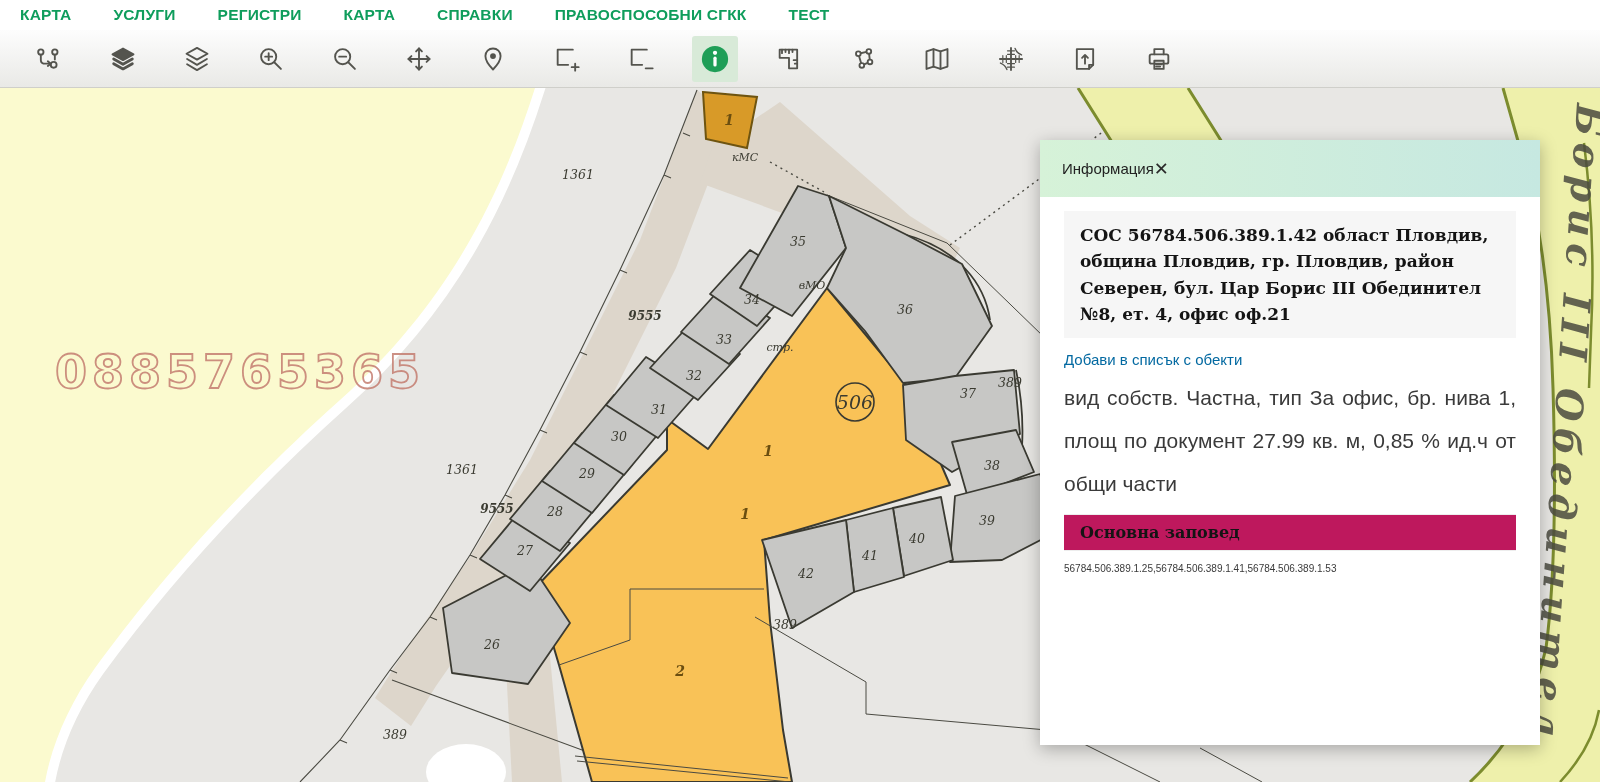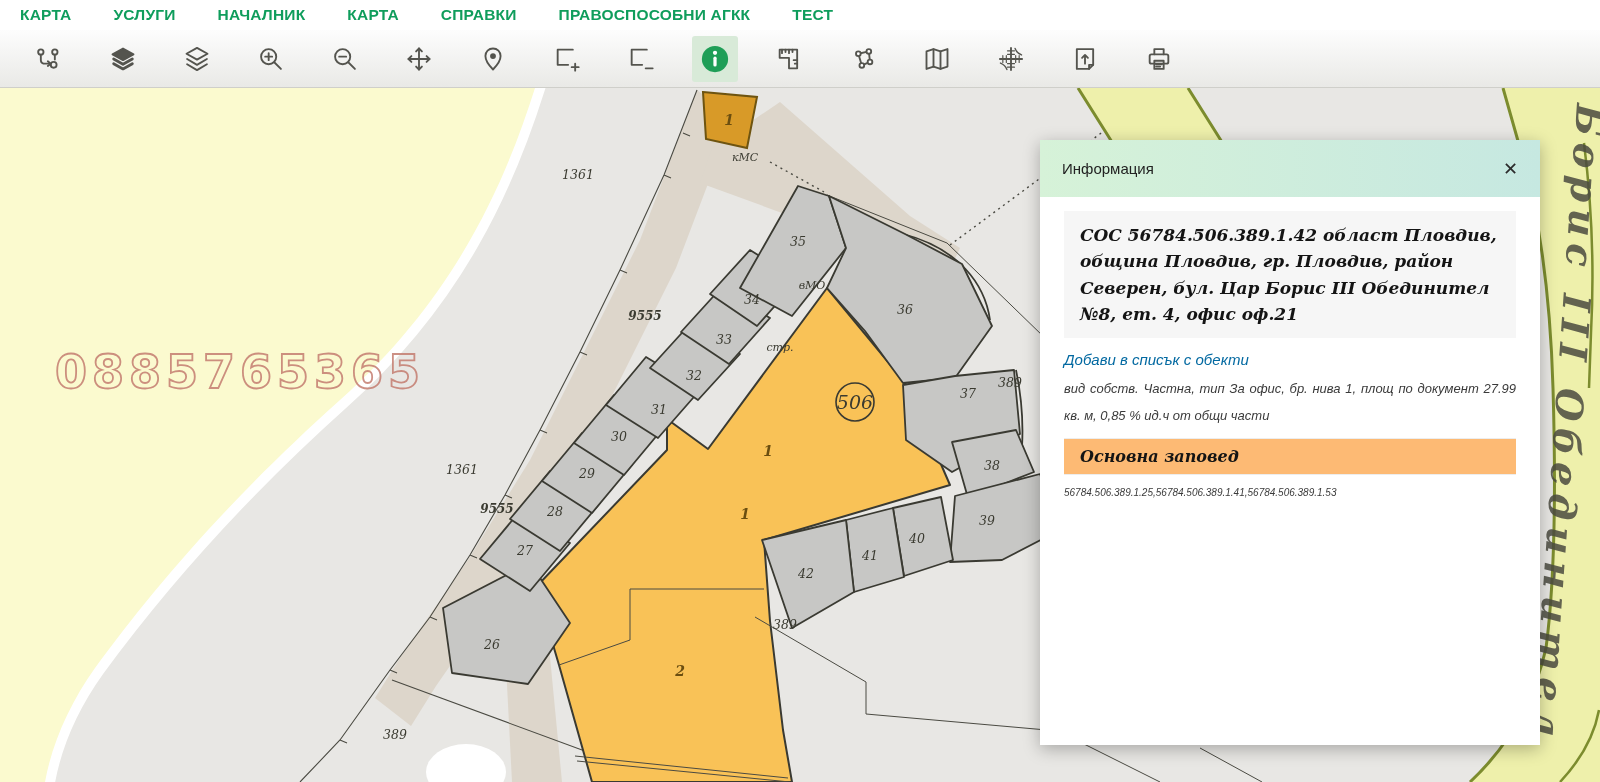--- a/index.html
+++ b/index.html
@@ -31,45 +31,45 @@
   .lbl-tiny { font:italic 11px "DejaVu Serif", serif; fill:#3a3a30; }
   .street-text { font:bold italic 38px "DejaVu Serif", serif; fill:#4b4b40; letter-spacing:7px; opacity:.85; }
   .watermark-text { font:bold 46px "DejaVu Sans", sans-serif; letter-spacing:5px;
                     fill:none; stroke:#c47d70; stroke-width:1.8px; opacity:.85; }
 
   
   .panel { position:absolute; left:1040px; top:140px; width:500px; height:605px;
            background:#fff; box-shadow:0 4px 16px rgba(0,0,0,.28); z-index:20;
            overflow:hidden; }
   .panel-header { height:57px; background:linear-gradient(90deg,#d6f2d8,#c6e8e1);
-                  display:flex; align-items:center; justify-content:space-between;
+                  display:flex; align-items:center; 
                   padding:8px 22px; }
   .panel-title { font-size:15px; color:#222; }
   .panel-close { font-size:18px; color:#2b2b2b; background:none; border:none; cursor:pointer; line-height:1; }
-  .panel-body { padding:14px 24px 0 24px;font-style:italic; }
+  .panel-body { padding:14px 24px 0 24px; }
   .obj-title { background:#f6f6f6; padding:11px 16px; font-family:"DejaVu Serif", serif;
                font-weight:bold; font-size:17px; line-height:1.55; color:#141414; }
   .add-link { display:inline-block; margin:13px 0 2px 0; color:#0369a1; font-size:15px;
               text-decoration:none; cursor:pointer; }
-  .para { font-size:13px; color:#3a3a3a; line-height:2.05; text-align:justify; margin:6px 0 8px 0; }
-  .sec-head { background:#fdba74; border-top:1px solid #ededed; border-bottom:1px solid #ededed;
+  .para { font-size:21px; color:#3a3a3a; line-height:2.05; text-align:justify; margin:6px 0 8px 0; }
+  .sec-head { background:#be185d; border-top:1px solid #ededed; border-bottom:1px solid #ededed;
               padding:8px 16px; font-family:"DejaVu Serif", serif; font-weight:bold;
               font-size:16px; color:#141414; margin-top:8px; }
   .neighbors { font-size:10px; color:#3a3a3a; line-height:2.05; margin-top:8px; white-space:nowrap; }
 </style>
 </head>
 <body>
 
 <nav class="topnav">
   <a>КАРТА</a>
   <a>УСЛУГИ</a>
-  <a>НАЧАЛНИК</a>
+  <a>РЕГИСТРИ</a>
   <a>КАРТА</a>
   <a>СПРАВКИ</a>
-  <a>ПРАВОСПОСОБНИ АГКК</a>
+  <a>ПРАВОСПОСОБНИ СГКК</a>
   <a>ТЕСТ</a>
 </nav>
 
 <div class="toolbar">
   <button class="tool">
     <svg width="28" height="28" viewBox="0 0 24 24">
       <circle cx="5" cy="6" r="2.3"></circle>
         <circle cx="17" cy="6" r="2.3"></circle>
         <circle cx="16" cy="17" r="2.5"></circle>
       <path d="M5 8.3 V13 Q5 16 9 16 H12.5"></path>

